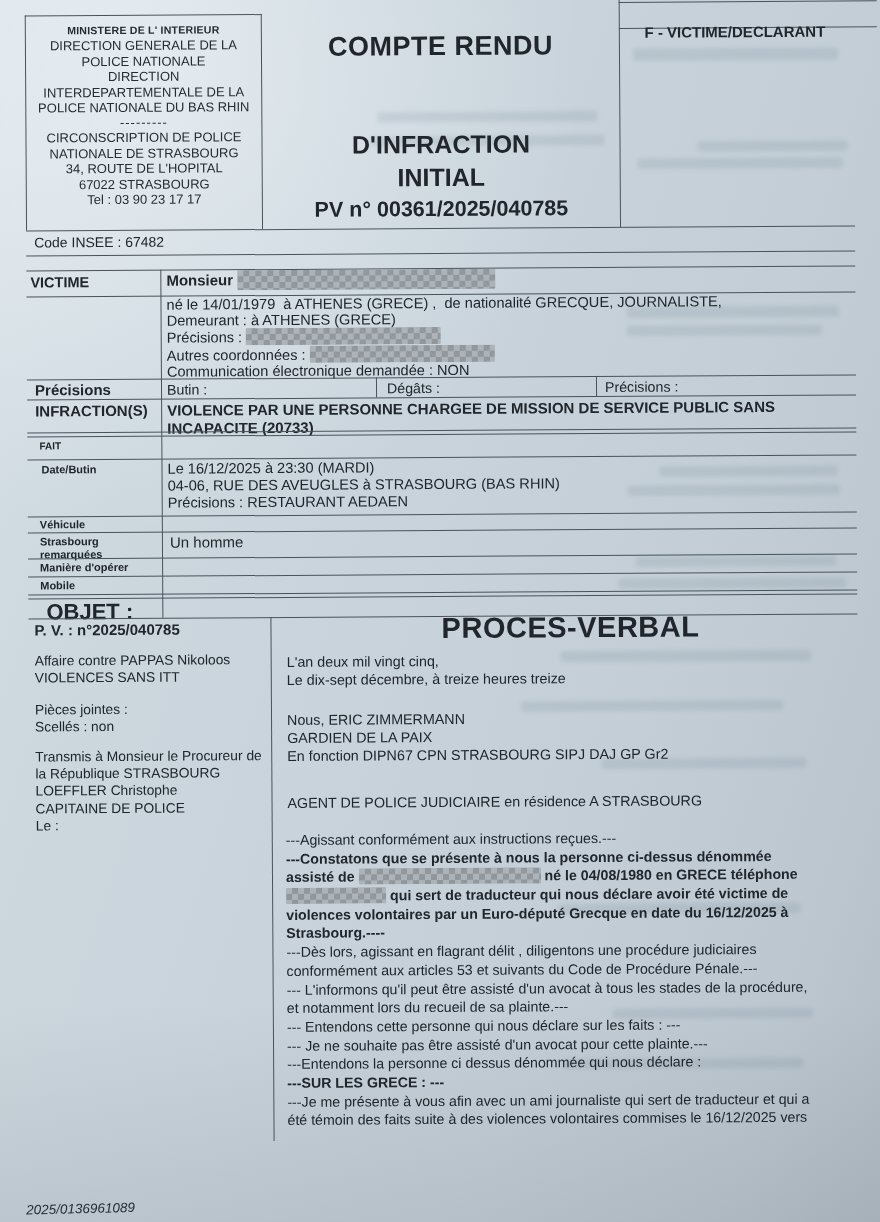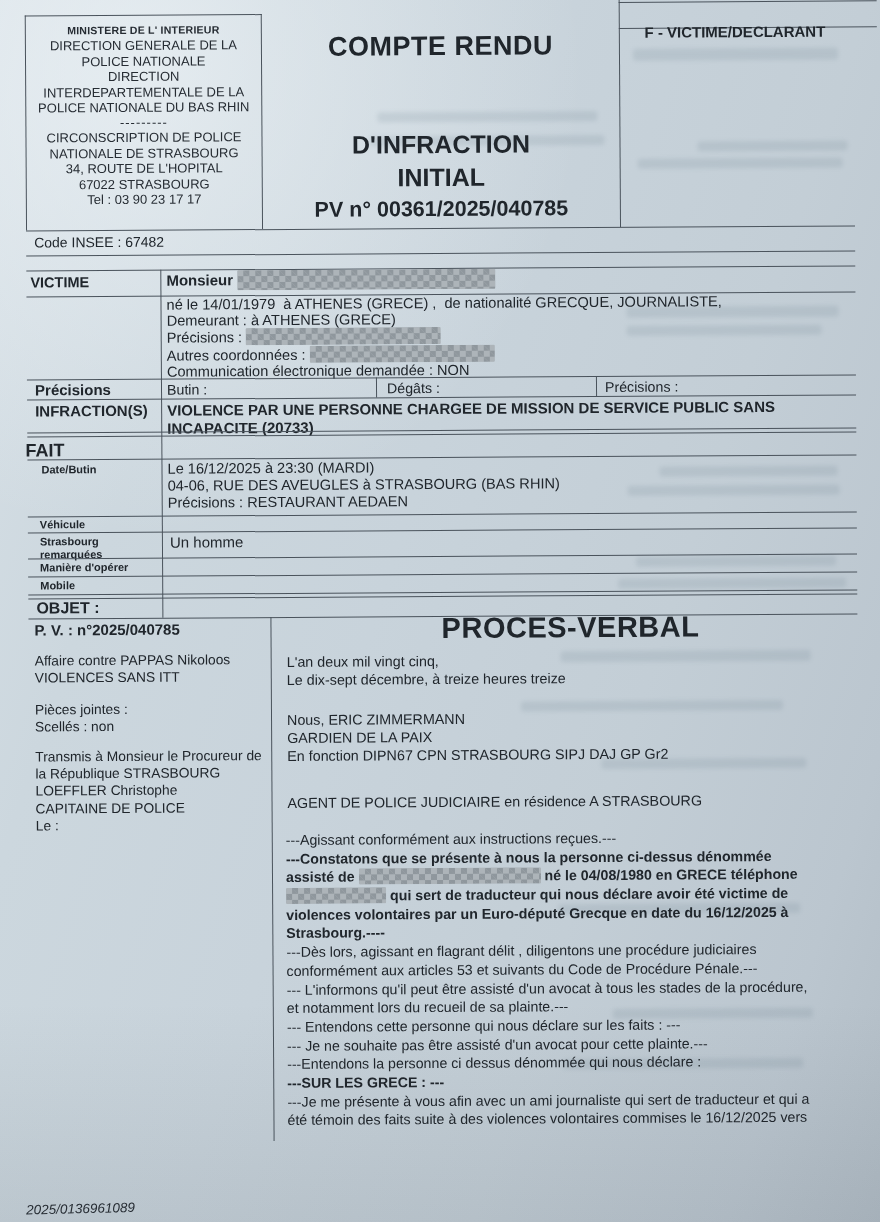--- a/index.html
+++ b/index.html
@@ -130,42 +130,42 @@
   <div class="abs cell" style="left:388px;top:380px">Dégâts :</div>
   <div class="vline" style="left:597px;top:377px;height:20px"></div>
   <div class="abs cell" style="left:606px;top:380px">Précisions :</div>
   <div class="hline" style="left:28px;top:397px;width:829px"></div>
 
   <div class="abs b" style="left:36px;top:400px;font-size:15px">INFRACTION(S)</div>
   <div class="abs" style="left:168px;top:400px;font-weight:bold;font-size:15px;line-height:17.5px"><div>VIOLENCE PAR UNE PERSONNE CHARGEE DE MISSION DE SERVICE PUBLIC SANS</div><div>INCAPACITE (20733)</div></div>
   <div class="hline" style="left:28px;top:430px;width:829px"></div>
   <div class="hline" style="left:28px;top:434px;width:829px"></div>
 
-  <div class="abs b" style="left:26px;top:438px;font-size:18px">FAIT</div>
+  <div class="abs b" style="left:40px;top:438px;font-size:10px">FAIT</div>
   <div class="hline" style="left:28px;top:457px;width:829px"></div>
 
   <div class="abs slbl" style="left:42px;top:461px">Date/Butin</div>
   <div class="abs" style="left:168px;top:459px;font-size:14.6px;line-height:17.2px"><div>Le 16/12/2025 à 23:30 (MARDI)</div><div>04-06, RUE DES AVEUGLES à STRASBOURG (BAS RHIN)</div><div>Précisions : RESTAURANT AEDAEN</div></div>
   <div class="hline" style="left:28px;top:514px;width:829px"></div>
 
   <div class="abs slbl" style="left:40px;top:516px">Véhicule</div>
   <div class="hline" style="left:28px;top:530px;width:829px"></div>
 
   <div class="abs slbl" style="left:40px;top:533px"><div>Strasbourg</div><div>remarquées</div></div>
   <div class="abs" style="left:170px;top:532px;font-size:15px">Un homme</div>
   <div class="hline" style="left:28px;top:556px;width:829px"></div>
 
   <div class="abs slbl" style="left:40px;top:559px">Manière d'opérer</div>
   <div class="hline" style="left:28px;top:574px;width:829px"></div>
 
   <div class="abs slbl" style="left:40px;top:577px">Mobile</div>
   <div class="hline" style="left:28px;top:592px;width:829px"></div>
   <div class="hline" style="left:28px;top:596px;width:829px"></div>
 
-  <div class="abs b" style="left:36px;top:597px;font-size:16px">OBJET :</div>
+  <div class="abs b" style="left:46px;top:597px;font-size:22px">OBJET :</div>
   <div class="hline" style="left:28px;top:616px;width:829px"></div>
 
   <div class="vline" style="left:270px;top:616px;height:524px"></div>
 
   <div class="pvleft b" style="top:619px;font-size:15px">
     <span>P. V. : n°2025/040785</span>
   </div>
   <div class="pvleft" style="top:650px">
         <div>Affaire contre PAPPAS Nikoloos</div>
         <div>VIOLENCES SANS ITT</div>

